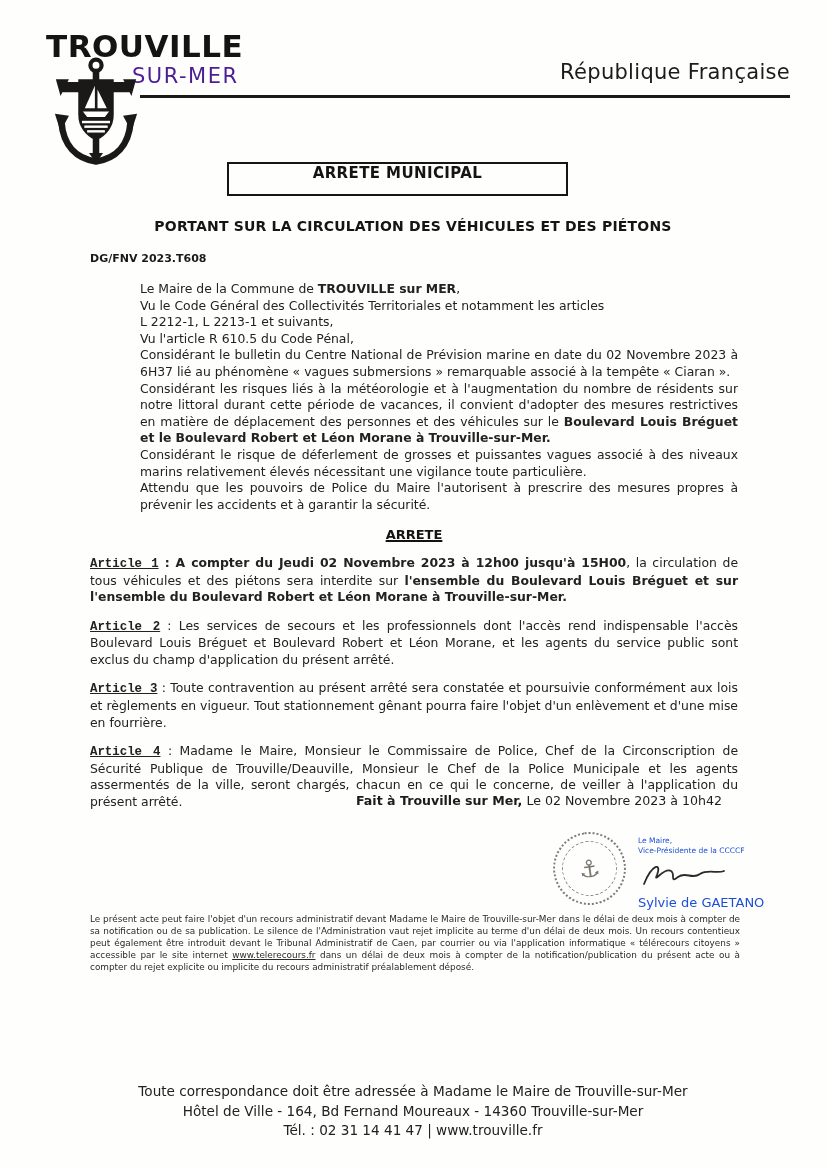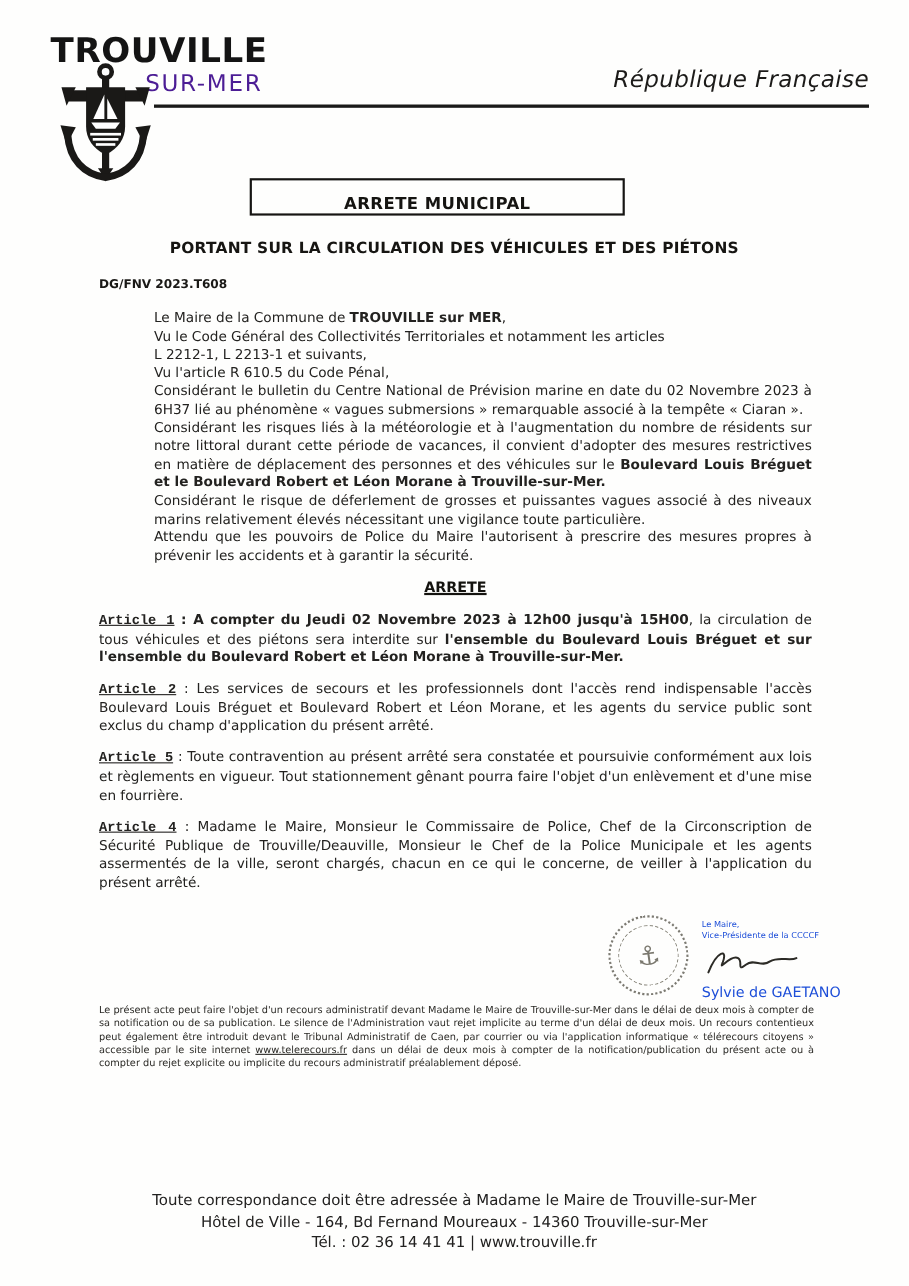--- a/index.html
+++ b/index.html
@@ -20,28 +20,28 @@
     position:absolute; left:132px; top:64px;
     font-size:21px; font-weight:400; letter-spacing:1.5px; color:#4c1d95;
   }
   .emblem { position:absolute; left:54px; top:56px; width:84px; height:110px; }
   .header-rule {
     position:absolute; left:140px; top:95px; width:650px; height:3px;
     background:#1a1a18;
   }
   .republique {
     position:absolute; right:36px; top:60px;
-    font-style:italic; font-size:21px; font-weight:500; color:#1c1b19;
+    font-size:21px; font-weight:500; color:#1c1b19;
     letter-spacing:.3px;
   }
 
   
   .title-box {
     position:absolute; left:227px; top:162px; width:341px; height:34px;
-    border:2px solid #161513; display:flex; align-items:flex-end; justify-content:center;
+    border:2px solid #161513; display:flex; align-items:flex-start; justify-content:center;
     font-size:15px; font-weight:bold; letter-spacing:.4px; color:#151411;
   }
   .subject {
     position:absolute; left:0; width:826px; top:218px; text-align:center;
     font-size:14px; font-weight:bold; color:#161512; letter-spacing:.2px;
   }
   .reference {
     position:absolute; left:90px; top:252px;
     font-size:11px; font-weight:bold; color:#1a1916;
   }
@@ -144,43 +144,44 @@
       <span class="b u">ARRETE</span>
     </div>
 
     <p class="article">
       <span class="article-label">Article 1</span><span><span class="b"> : </span><span class="b">A compter du Jeudi 02 Novembre 2023 à 12h00 jusqu'à 15H00</span><span>, la circulation de tous véhicules et des piétons sera interdite sur </span><span class="b">l'ensemble du Boulevard Louis Bréguet et sur l'ensemble du Boulevard Robert et Léon Morane à Trouville-sur-Mer.</span></span>
     </p>
     <p class="article">
       <span class="article-label">Article 2</span><span><span> : Les services de secours et les professionnels dont l'accès rend indispensable l'accès Boulevard Louis Bréguet et Boulevard Robert et Léon Morane, et les agents du service public sont exclus du champ d'application du présent arrêté.</span></span>
     </p>
     <p class="article">
-      <span class="article-label">Article 5</span><span><span> : Toute contravention au présent arrêté sera constatée et poursuivie conformément aux lois et règlements en vigueur. Tout stationnement gênant pourra faire l'objet d'un enlèvement et d'une mise en fourrière.</span></span>
+      <span class="article-label">Article 3</span><span><span> : Toute contravention au présent arrêté sera constatée et poursuivie conformément aux lois et règlements en vigueur. Tout stationnement gênant pourra faire l'objet d'un enlèvement et d'une mise en fourrière.</span></span>
     </p>
     <p class="article">
       <span class="article-label">Article 4</span><span><span> : Madame le Maire, Monsieur le Commissaire de Police, Chef de la Circonscription de Sécurité Publique de Trouville/Deauville, Monsieur le Chef de la Police Municipale et les agents assermentés de la ville, seront chargés, chacun en ce qui le concerne, de veiller à l'application du présent arrêté.</span></span>
     </p>
   </div>
 
+  <div class="fait-line"><span class="b">Fait à Trouville sur Mer,</span><span> Le 02 Novembre 2023 à 10h42</span></div>
 
   <div class="stamp">
     <div class="stamp-inner">⚓</div>
   </div>
   <div class="sig-block">
     <div class="sig-role">Le Maire,</div>
     <div class="sig-role">Vice-Présidente de la CCCCF</div>
     <div class="sig-script">
       <svg width="90" height="32" viewBox="0 0 90 32" aria-hidden="true">
         <path d="M6 26 C14 6 24 4 19 17 C15 26 26 9 33 13 C38 16 31 26 40 19 C48 13 54 22 62 16 C70 11 80 16 86 13" fill="none" stroke="#2c2b26" stroke-width="1.8" stroke-linecap="round"></path>
       </svg>
     </div>
     <div class="sig-name">Sylvie de GAETANO</div>
   </div>
 
   <div class="legal-notice"><span>Le présent acte peut faire l'objet d'un recours administratif devant Madame le Maire de Trouville-sur-Mer dans le délai de deux mois à compter de sa notification ou de sa publication. Le silence de l'Administration vaut rejet implicite au terme d'un délai de deux mois. Un recours contentieux peut également être introduit devant le Tribunal Administratif de Caen, par courrier ou via l'application informatique « télérecours citoyens » accessible par le site internet </span><span class="u">www.telerecours.fr</span><span> dans un délai de deux mois à compter de la notification/publication du présent acte ou à compter du rejet explicite ou implicite du recours administratif préalablement déposé.</span></div>
 
   <div class="footer">
     <div>Toute correspondance doit être adressée à Madame le Maire de Trouville-sur-Mer</div>
     <div>Hôtel de Ville - 164, Bd Fernand Moureaux - 14360 Trouville-sur-Mer</div>
-    <div>Tél. : 02 36 14 41 41 | www.trouville.fr</div>
+    <div>Tél. : 02 31 14 41 47 | www.trouville.fr</div>
   </div>
 
 </div>
 
 </body></html>

